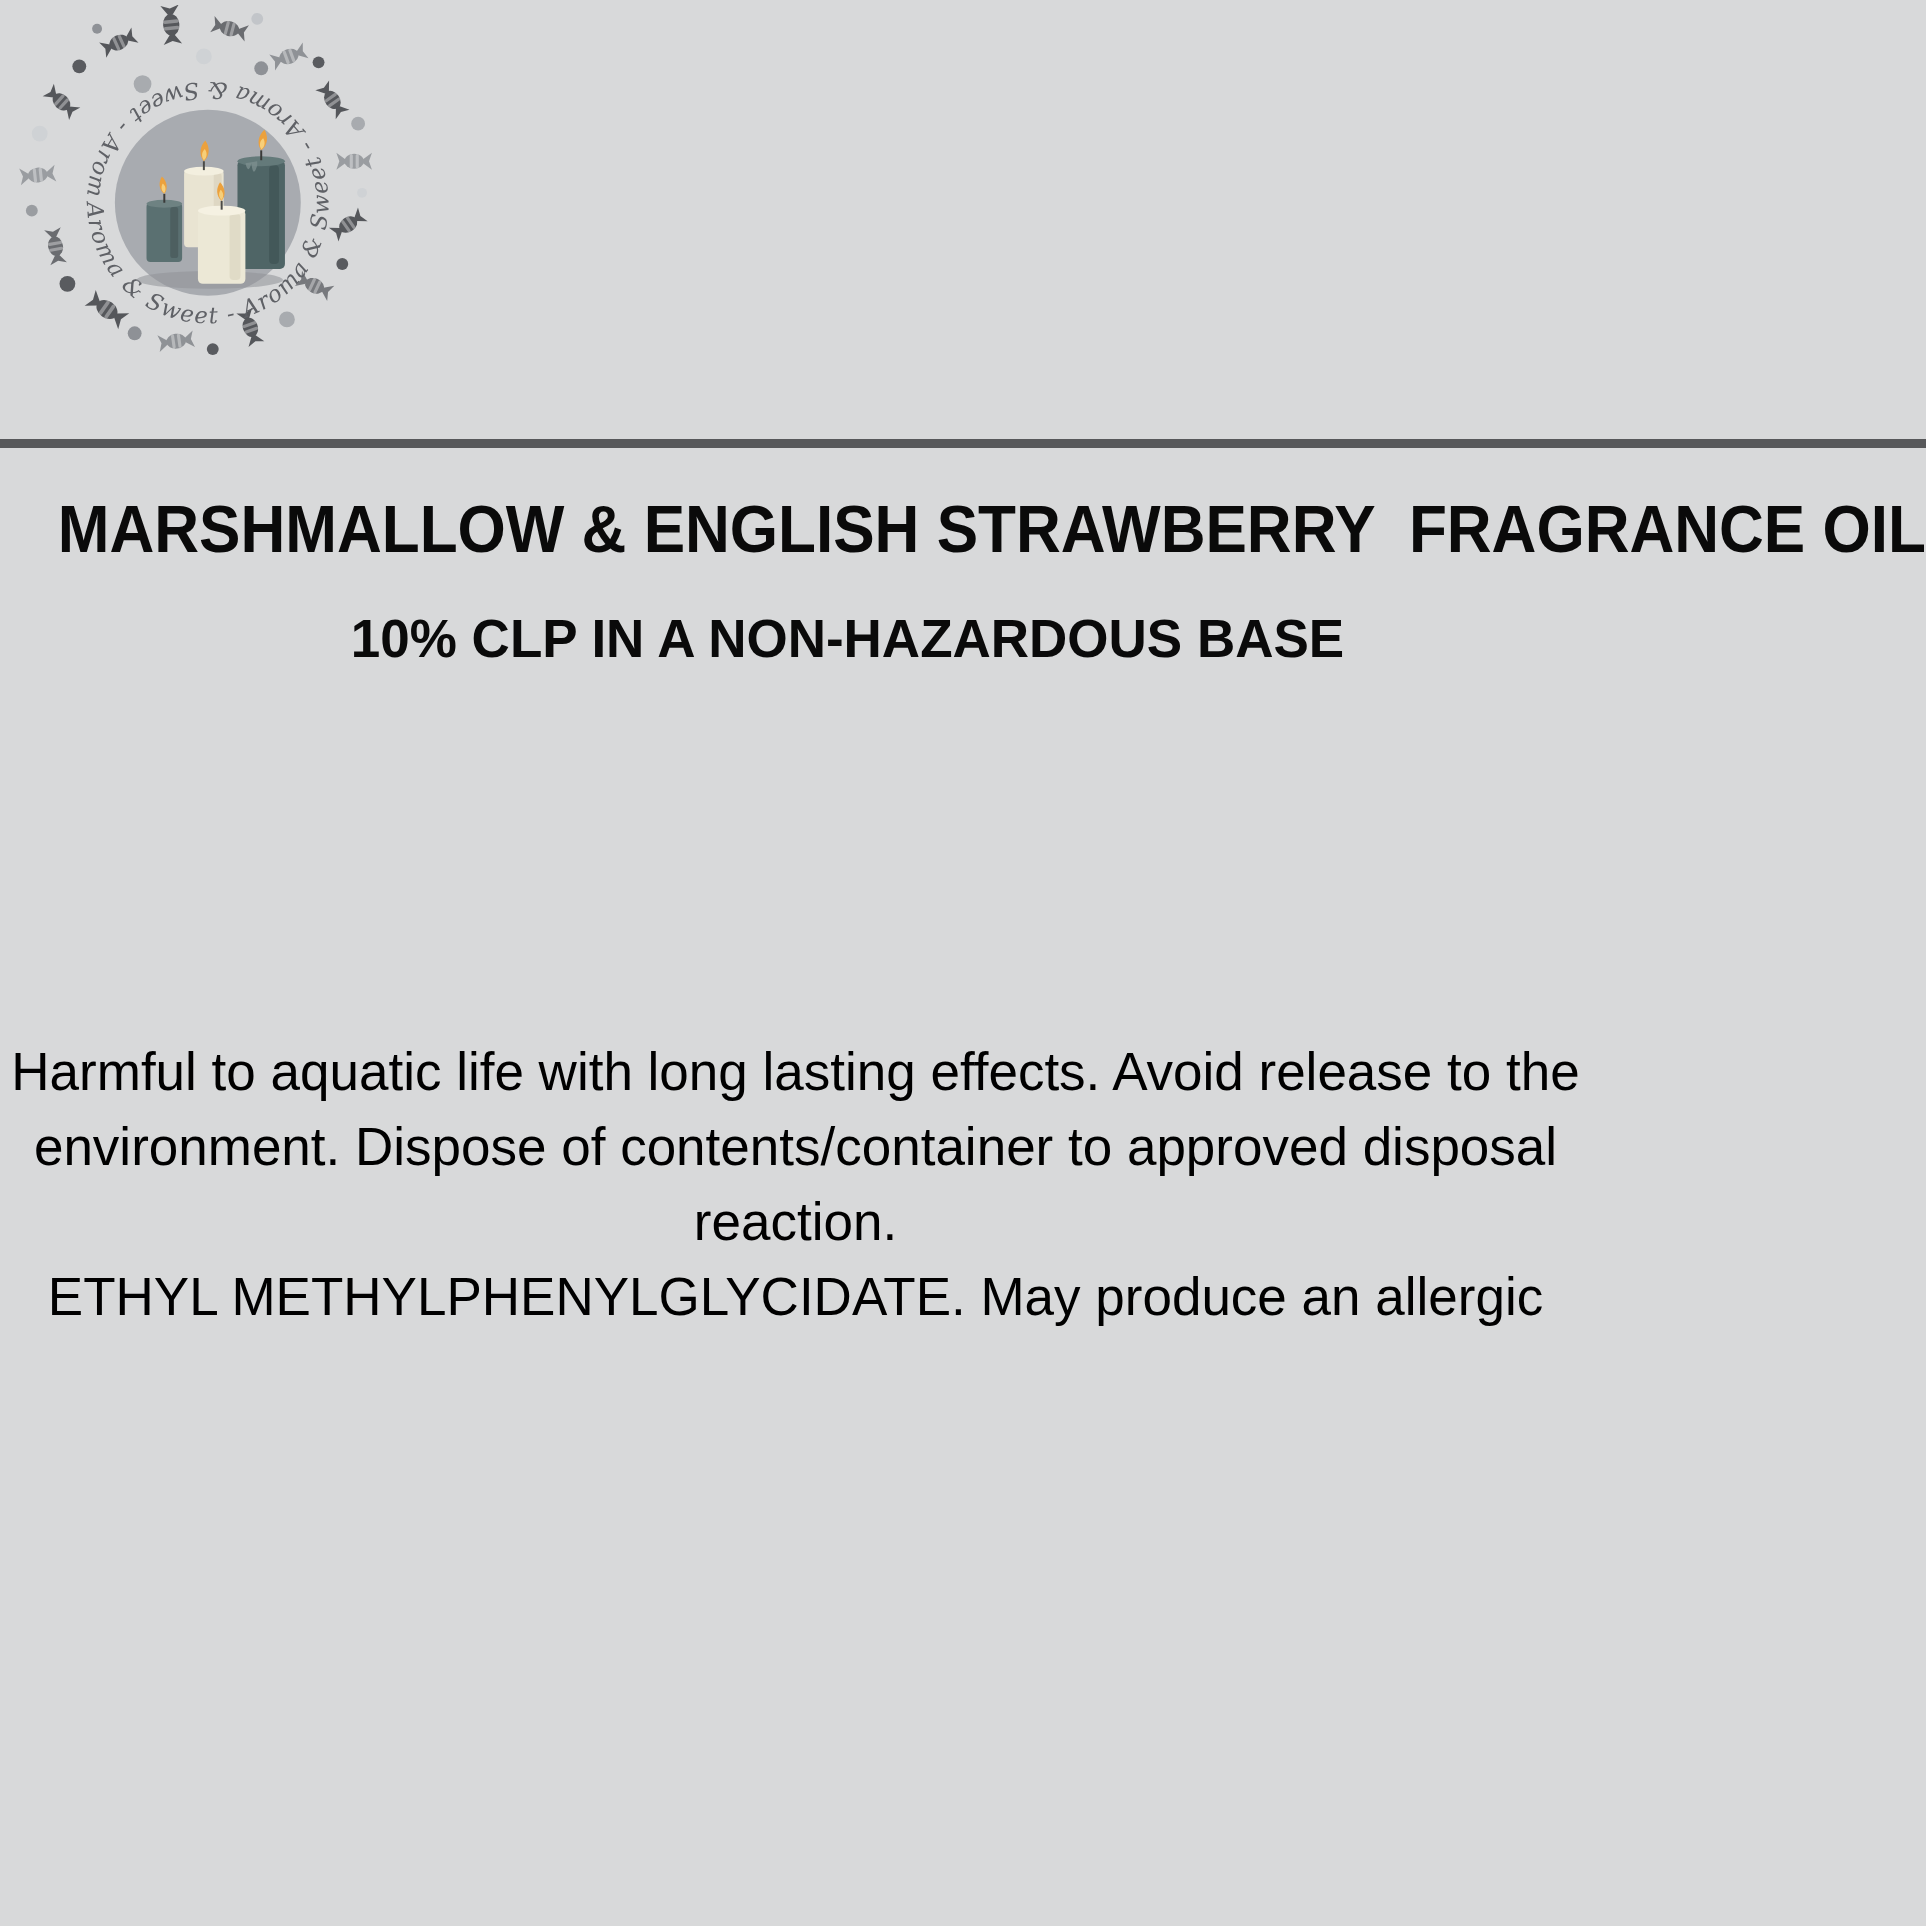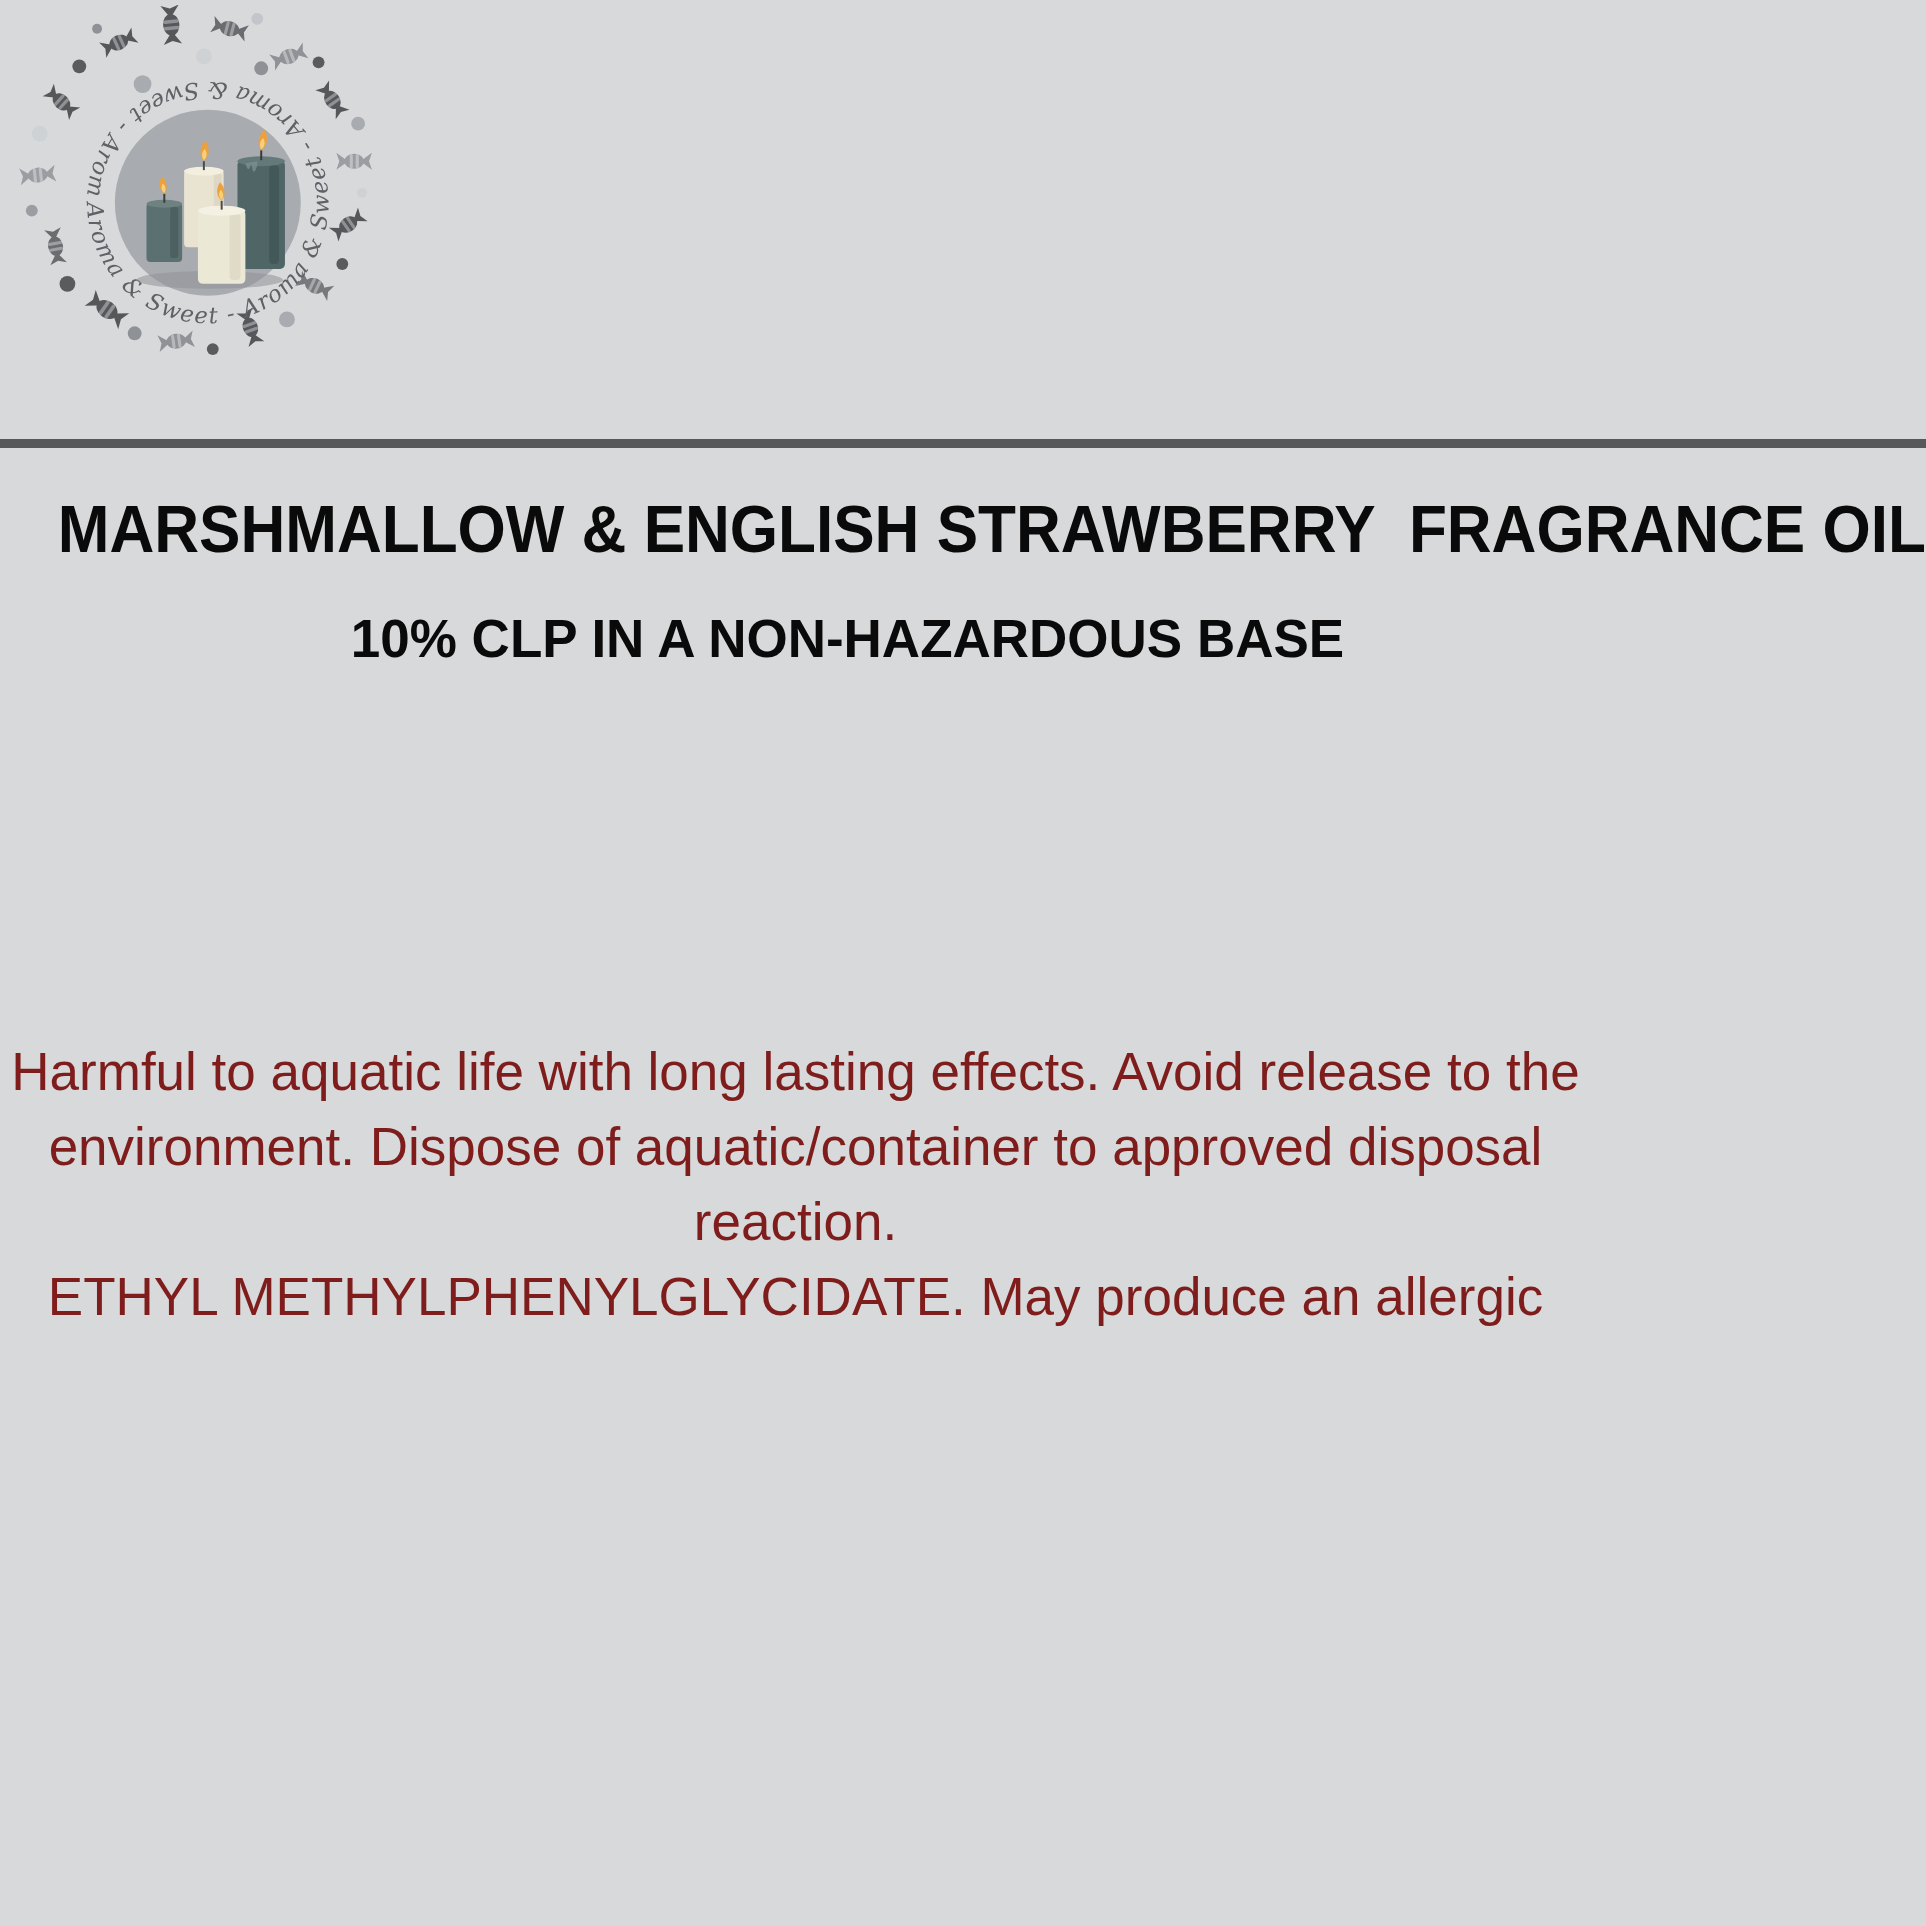--- a/index.html
+++ b/index.html
@@ -69,21 +69,21 @@
   }
   .warning {
     position: absolute;
     left: 0;
     top: 1034px;
     width: 1591px;
     text-align: center;
     font-size: 53px;
     line-height: 75px;
     font-weight: 400;
-    color: #7f1d1d;
+    color: #000000;
   }
   .warning .wline {
     white-space: pre;
   }
 </style>
 </head>
 <body>
 
 <div class="page">
 
@@ -178,19 +178,19 @@
     </svg>
   </div>
 
   <div class="divider"></div>
 
   <div class="title">MARSHMALLOW &amp; ENGLISH STRAWBERRY  FRAGRANCE OIL</div>
   <div class="subtitle">10% CLP IN A NON-HAZARDOUS BASE</div>
 
   <div class="warning">
     <div class="wline">Harmful to aquatic life with long lasting effects. Avoid release to the</div>
-    <div class="wline">environment. Dispose of aquatic/container to approved disposal</div>
+    <div class="wline">environment. Dispose of contents/container to approved disposal</div>
     <div class="wline">reaction.</div>
     <div class="wline">ETHYL METHYLPHENYLGLYCIDATE. May produce an allergic</div>
   </div>
 
 </div>
 
 
 </body></html>

